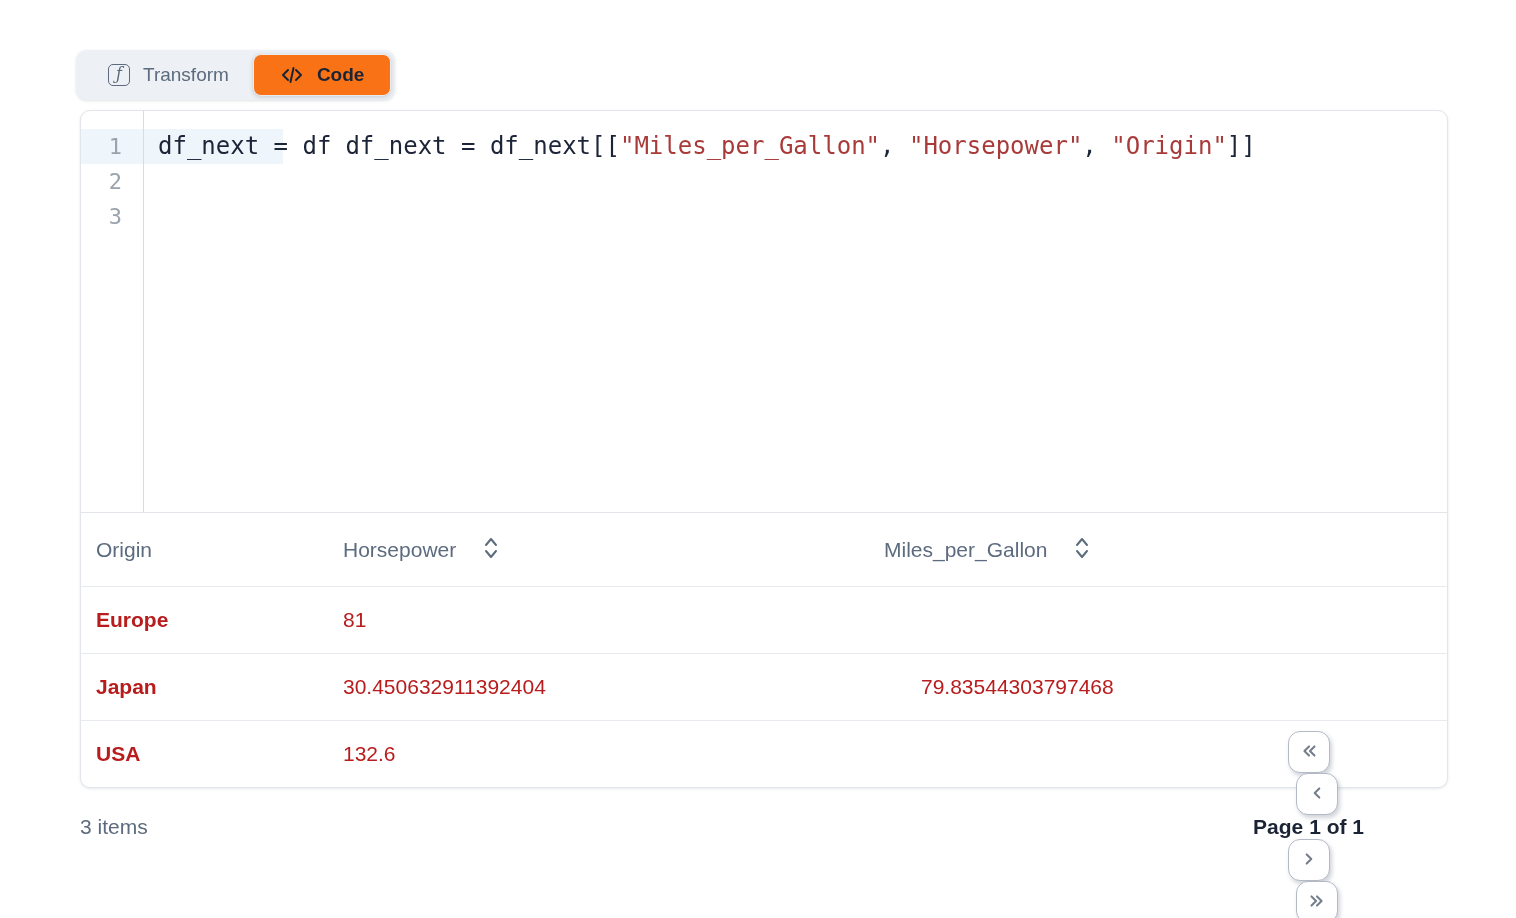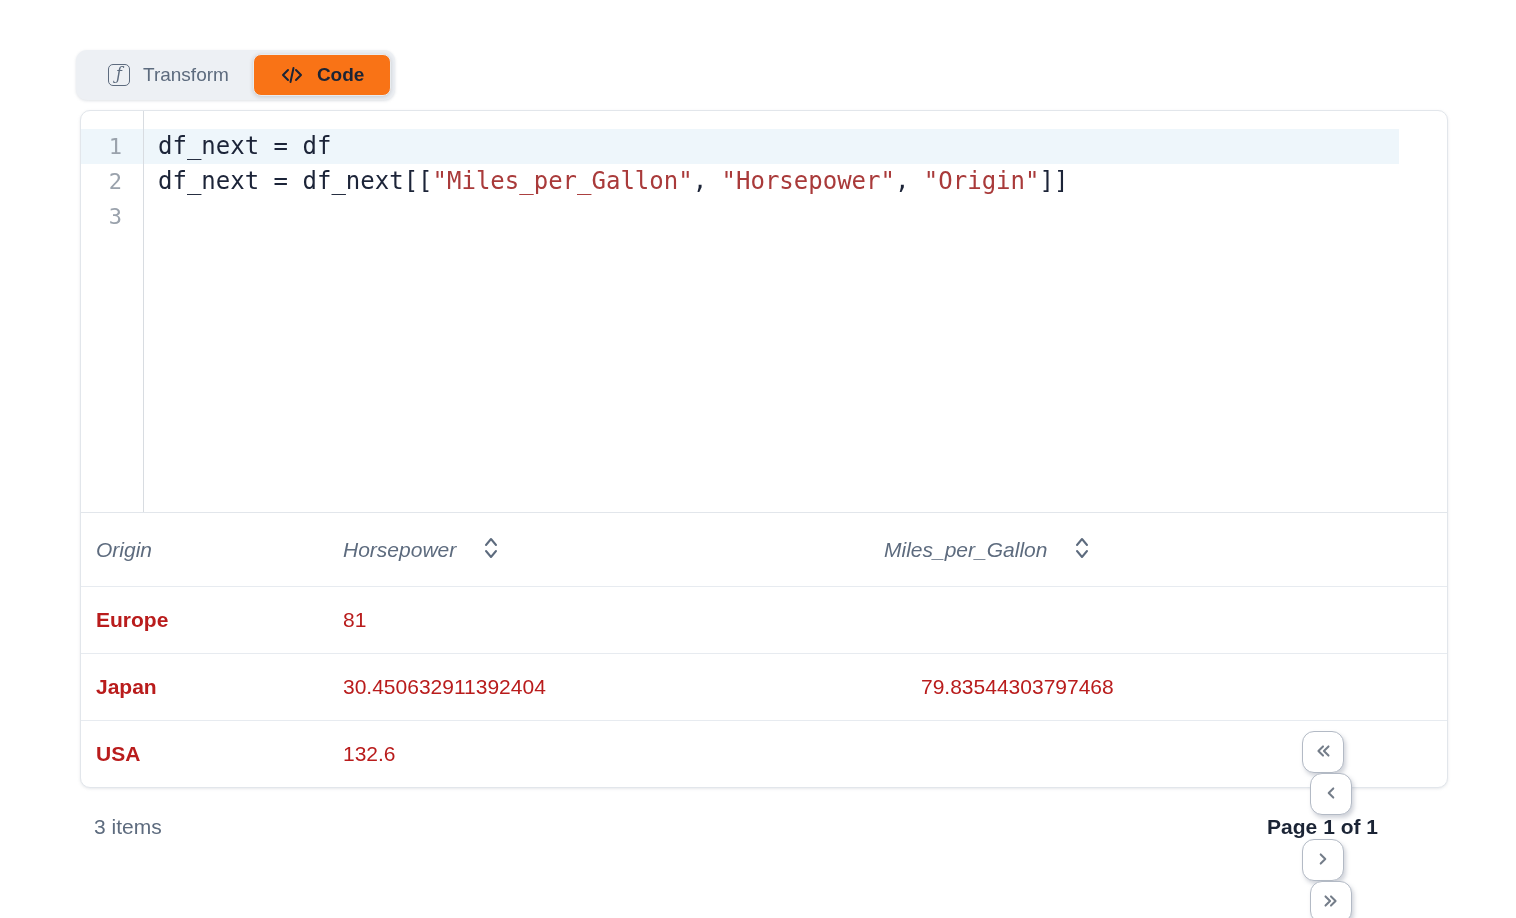--- a/index.html
+++ b/index.html
@@ -28,44 +28,44 @@
     box-shadow:0 1px 3px rgba(140,150,165,.22); overflow:hidden;
     display:flex; flex-direction:column; }
 
   .editor { height:403px; display:flex; flex-direction:row; overflow:hidden; }
   .gutter-col { width:63px; border-right:1px solid #d8dce1; padding-top:18px;
     display:flex; flex-direction:column; flex-shrink:0; }
   .gutter-num { height:35px; line-height:35px; text-align:right;
     padding-right:21px; color:#9aa2ac;
     font-family:"DejaVu Sans Mono", monospace; font-size:22px; }
   .gutter-num.active { background:#eef6fb; }
-  .code-col { flex:1; padding-top:18px; display:flex; flex-direction:column; }
+  .code-col { flex:1; padding-top:18px; display:flex; flex-direction:row; }
   .code-line { height:35px; line-height:35px; padding-left:14px;
     font-family:"DejaVu Sans Mono", monospace; font-size:24px; color:#1c2438;
     white-space:pre; }
   .code-line.active { background:linear-gradient(to right,
     #eef6fb calc(100% - 48px), transparent calc(100% - 48px)); }
   .tok-string { color:#a93a3a; }
 
   
   .thead { height:74px; border-top:1px solid #e2e6eb; display:flex;
     align-items:center; color:#5d6b7e; font-size:21px; }
-  .hcell { display:flex; align-items:center; gap:25px; padding-left:15px;font-style:italic; }
+  .hcell { display:flex; align-items:center; gap:25px; padding-left:15px; }
   .trow { height:67px; border-top:1px solid #e7ebf0; display:flex;
     align-items:center; color:#b91c1c; font-size:21px; }
   .c0 { width:247px; flex-shrink:0; }
   .c1 { width:578px; flex-shrink:0; }
   .c2 { flex:1; }
   .tcell { padding-left:15px; }
   .tcell.rowlabel { font-weight:700; }
   .sort-btn { display:inline-flex; cursor:pointer; background:none; border:none;
     padding:0; }
 
   
-  .footer { position:absolute; left:80px; top:787px; width:1368px; height:80px;
+  .footer { position:absolute; left:66px; top:787px; width:1368px; height:80px;
     display:flex; align-items:center; justify-content:space-between; }
   .items-count { margin-left:14px; color:#5d6b7e; font-size:21px; }
   .pager { display:flex; align-items:center; margin-right:12px;flex-direction:column; }
   .pgbtn { width:42px; height:42px; background:#ffffff;
     border:1.5px solid #b3bac5; border-radius:12px; display:flex;
     align-items:center; justify-content:center; cursor:pointer;
     box-shadow:2px 3px 4px rgba(120,130,150,.35); }
   .pgbtn + .pgbtn { margin-left:16px; }
   .page-label { margin:0 58px; color:#1b2435; font-size:21px; font-weight:600;
     white-space:nowrap; }

